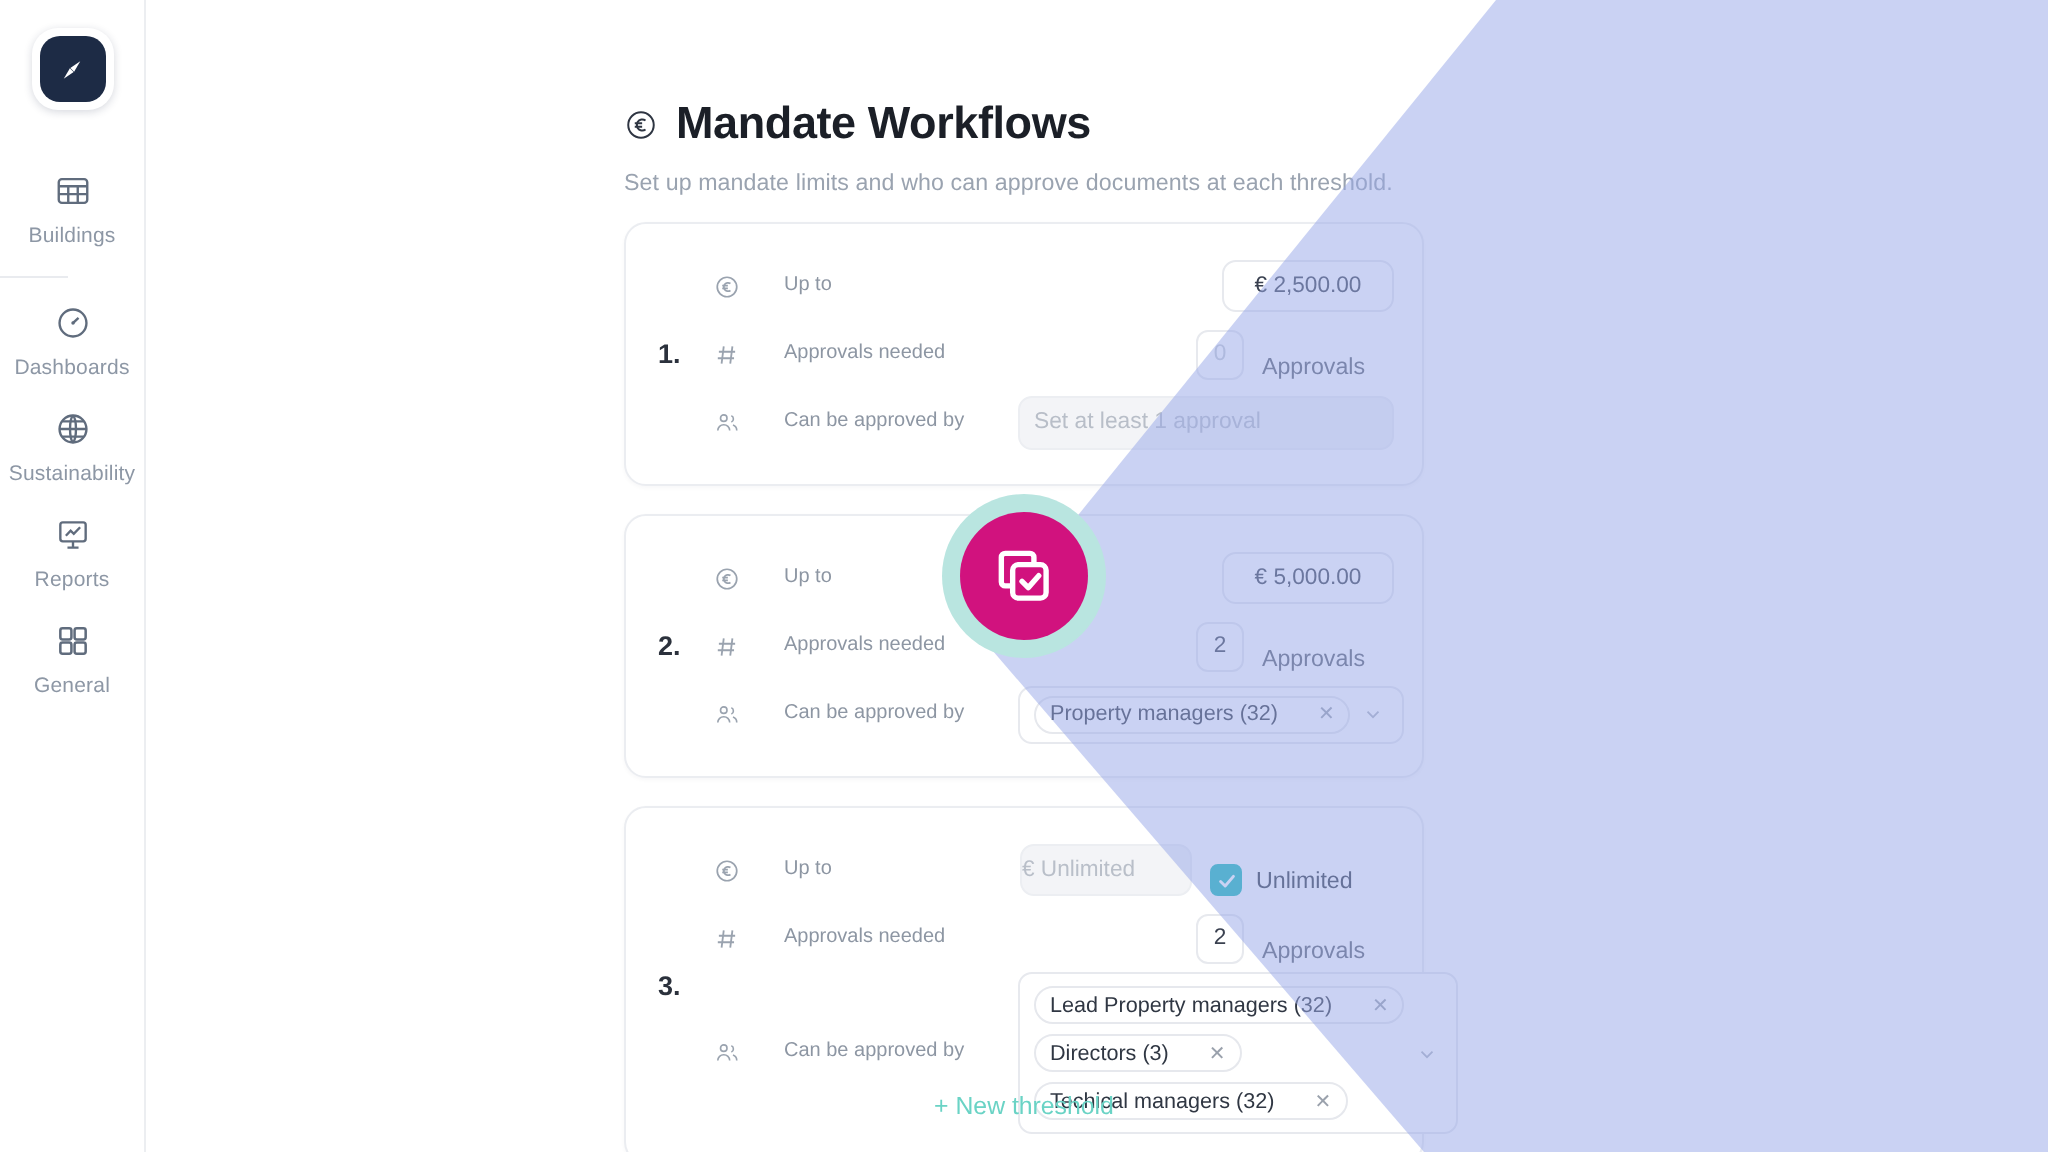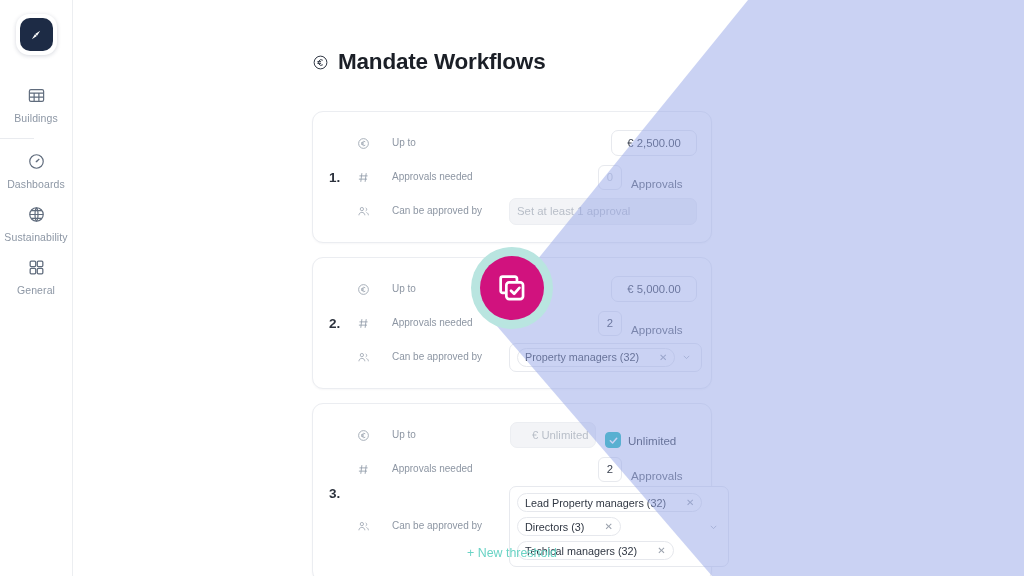--- a/index.html
+++ b/index.html
@@ -119,21 +119,21 @@
 
   .money-box {
     width: 86px; height: 26px;
     border: 1px solid #e7e9ee; border-radius: 7px;
     background: #ffffff;
     display: flex; align-items: center; justify-content: center;
     font-size: 11.3px; color: #3a4150;
   }
   .money-box.disabled {
     background: #f3f4f7; border-color: #eceef2; color: #b9bfc9;
-    justify-content: flex-start; padding-left: 21px;
+    justify-content: flex-start; padding-left: 0;
   }
   .num-box {
     width: 24px; height: 25px;
     border: 1px solid #e7e9ee; border-radius: 6px;
     background: #ffffff;
     display: flex; align-items: center; justify-content: center;
     font-size: 11.3px; color: #3a4150;
   }
   .num-box.empty { color: #c7ccd4; }
   .unit {
@@ -253,20 +253,30 @@
         <span class="ico">
           <svg width="19" height="19" viewBox="0 0 24 24" fill="none" stroke="currentColor" stroke-width="1.5">
             <circle cx="12" cy="12" r="8.5"></circle>
             <path d="M3.5 12h17M12 3.5c2.5 2.6 2.5 14.4 0 17M12 3.5c-2.5 2.6-2.5 14.4 0 17"></path>
             <path d="M5.2 7.2h13.6M5.2 16.8h13.6"></path>
           </svg>
         </span>
         <span class="lbl">Sustainability</span>
       </div>
 
+      <div class="nav-item">
+        <span class="ico">
+          <svg width="19" height="19" viewBox="0 0 24 24" fill="none" stroke="currentColor" stroke-width="1.5">
+            <rect x="4" y="4" width="16" height="12" rx="1.6"></rect>
+            <path d="M7.5 12.5 10.5 9.3l2 2 4-4.2"></path>
+            <path d="M12 16v4M8.5 20h7"></path>
+          </svg>
+        </span>
+        <span class="lbl">Reports</span>
+      </div>
 
       <div class="nav-item">
         <span class="ico">
           <svg width="19" height="19" viewBox="0 0 24 24" fill="none" stroke="currentColor" stroke-width="1.6">
             <rect x="4" y="4" width="7" height="7" rx="1.4"></rect>
             <rect x="13" y="4" width="7" height="7" rx="1.4"></rect>
             <rect x="4" y="13" width="7" height="7" rx="1.4"></rect>
             <rect x="13" y="13" width="7" height="7" rx="1.4"></rect>
           </svg>
         </span>
@@ -282,20 +292,21 @@
       <div id="page-title">
         <span class="euro-ico">
           <svg width="17" height="17" viewBox="0 0 24 24" fill="none" stroke="currentColor" stroke-width="1.4">
             <circle cx="12" cy="12" r="9"></circle>
             <path d="M15.2 8.8a4 4 0 0 0-5.6 1.1 4.6 4.6 0 0 0 0 4.2 4 4 0 0 0 5.6 1.1"></path>
             <path d="M7.6 10.8h5.2M7.6 13.2h5.2"></path>
           </svg>
         </span>
         <span>Mandate Workflows</span>
       </div>
+      <div id="page-sub">Set up mandate limits and who can approve documents at each threshold.</div>
     </div>
 
     <div id="cards">
 
       <div class="card">
         <div class="card-index">1.</div>
         <div class="rows">
 
           <div class="row">
             <div class="row-label">

